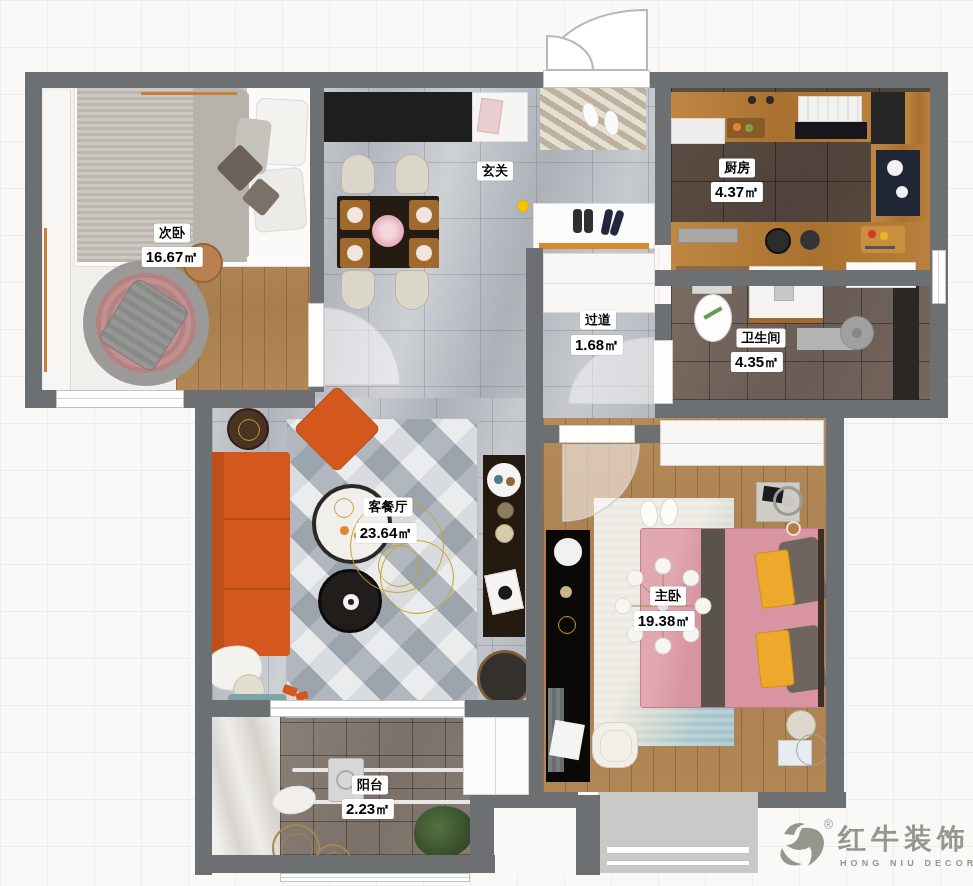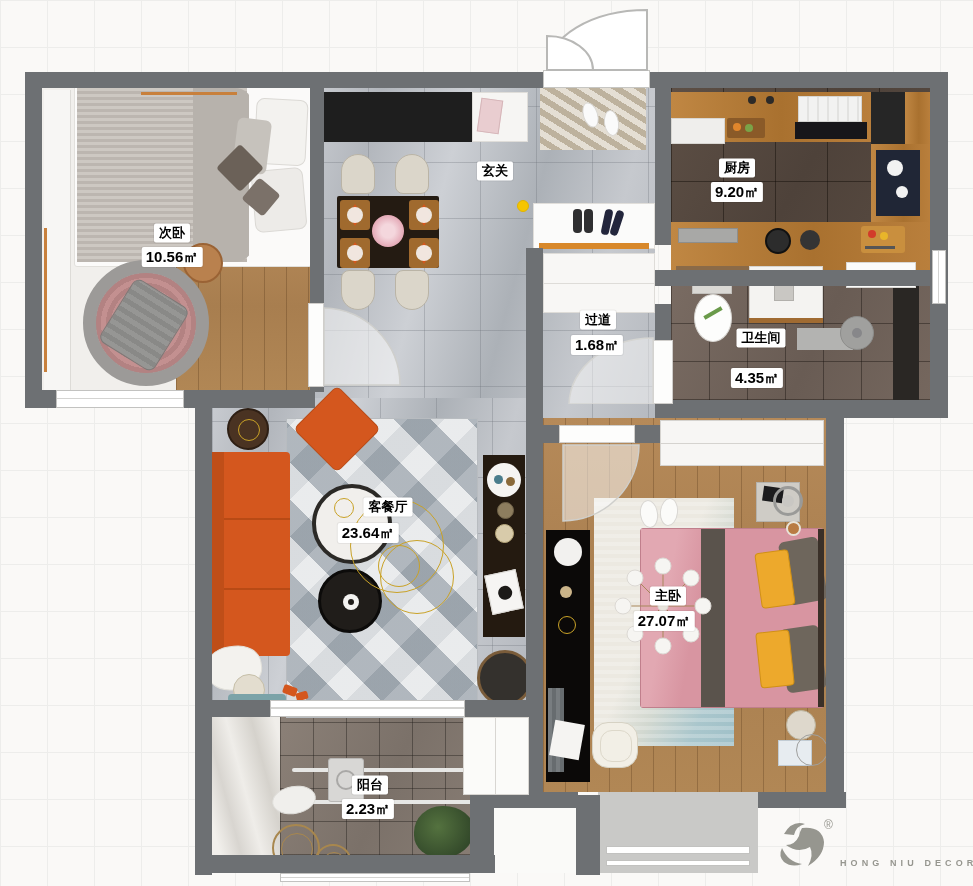--- a/index.html
+++ b/index.html
@@ -327,38 +327,39 @@
   </svg>
   <div class="abs z4" style="left:653px;top:340px;width:20px;height:64px;background:#fdfdfc;border:1px solid #d0cecb;box-sizing:border-box"></div>
   <svg class="abs z4" style="left:567px;top:334px" width="88" height="70" viewBox="0 0 88 70">
     <path d="M86 70 L86 4 A84 68 0 0 0 2 70 Z" fill="rgba(250,250,250,0.5)" stroke="#d5d5d2" stroke-width="1.5"></path>
   </svg>
   <div class="abs z4" style="left:463px;top:717px;width:66px;height:78px;background:#fbfbf9;border:1px solid #d8d6d2;box-sizing:border-box">
     <div class="abs" style="left:31px;top:0;width:1px;height:76px;background:#d8d6d2"></div>
   </div>
 
   <div class="rlb" style="left:172px;top:233px">次卧</div>
-  <div class="rla" style="left:172px;top:257px">10.56㎡</div>
+  <div class="rla" style="left:172px;top:257px">16.67㎡</div>
   <div class="rlb" style="left:495px;top:171px">玄关</div>
   <div class="rlb" style="left:737px;top:168px">厨房</div>
-  <div class="rla" style="left:737px;top:192px">9.20㎡</div>
+  <div class="rla" style="left:737px;top:192px">4.37㎡</div>
   <div class="rlb" style="left:598px;top:320px">过道</div>
   <div class="rla" style="left:597px;top:345px">1.68㎡</div>
   <div class="rlb" style="left:761px;top:338px">卫生间</div>
-  <div class="rla" style="left:757px;top:378px">4.35㎡</div>
+  <div class="rla" style="left:757px;top:362px">4.35㎡</div>
   <div class="rlb" style="left:388px;top:507px">客餐厅</div>
-  <div class="rla" style="left:368px;top:533px">23.64㎡</div>
+  <div class="rla" style="left:386px;top:533px">23.64㎡</div>
   <div class="rlb" style="left:668px;top:596px">主卧</div>
-  <div class="rla" style="left:664px;top:621px">27.07㎡</div>
+  <div class="rla" style="left:664px;top:621px">19.38㎡</div>
   <div class="rlb" style="left:370px;top:785px">阳台</div>
   <div class="rla" style="left:368px;top:809px">2.23㎡</div>
 
   <div id="logo">
     <svg style="position:absolute;left:6px;top:6px" width="56" height="54" viewBox="0 0 56 54">
       <path d="M12 16 Q20 2 33 6 Q24 8 22 17 Z" fill="#96968f"></path>
       <path d="M30 10 Q50 8 52 24 Q52 38 36 48 Q42 37 38 29 Q26 36 14 27 Q23 27 27 18 Q28 13 30 10 Z" fill="#96968f"></path>
       <path d="M10 30 Q16 44 30 46 Q20 50 12 44 Q6 38 10 30 Z" fill="#96968f"></path>
     </svg>
     <span class="reg">®</span>
+    <span class="brand">红牛装饰</span>
     <span class="sub">HONG NIU DECORATION</span>
   </div>
 
 </div>
 
 </body></html>

